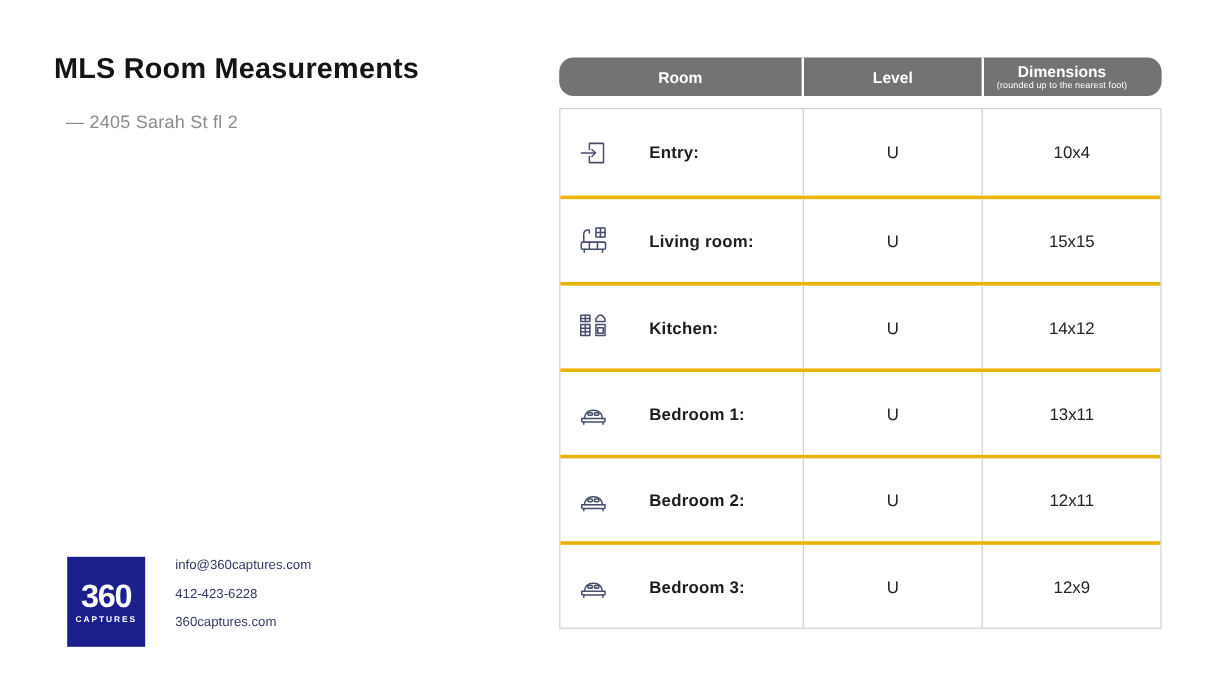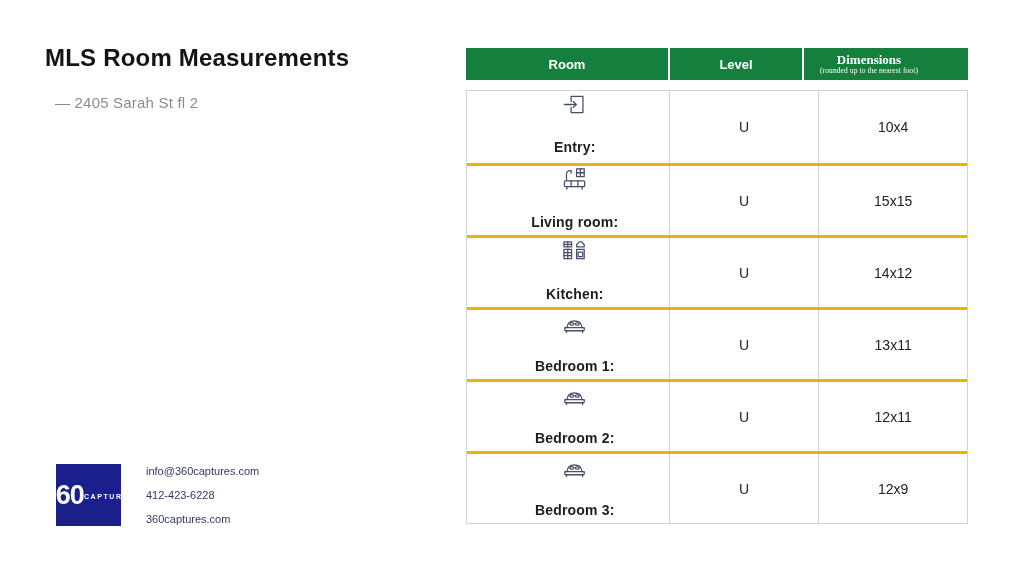--- a/index.html
+++ b/index.html
@@ -7,46 +7,46 @@
     font-family:"Liberation Sans", sans-serif; overflow:hidden; }
   .canvas { position:relative; width:1024px; height:576px; background:#fff; }
 
   
   .page-title { position:absolute; left:45px; top:44px; font-size:24px;
     font-weight:800; color:#141414; letter-spacing:0.2px; }
   .page-subtitle { position:absolute; left:55px; top:94px; font-size:15px;
     color:#8c8c8c; letter-spacing:0.2px; }
 
   
-  .brand { position:absolute; left:56px; top:464px; width:65px; height:62px;
-    background:#1b1f8c; color:#fff; display:flex; flex-direction:row;
+  .brand { position:absolute; left:56px; top:464px; width:65px; height:75px;
+    background:#1b1f8c; color:#fff; display:flex; flex-direction:column;
     align-items:center; justify-content:center; }
   .brand-360 { font-size:27px; font-weight:700; letter-spacing:-1px; line-height:1; }
   .brand-captures { font-size:7px; font-weight:700; letter-spacing:1.6px; margin-top:2px; }
   .contact { position:absolute; left:146px; top:466px; display:flex;
     flex-direction:column; gap:13px; font-size:11px; color:#333a63; }
   .contact div { line-height:1; }
 
   
   .mtable { position:absolute; left:466px; top:48px; width:502px; }
-  .thead { display:flex; background:#15803d; height:32px; }
+  .thead { display:flex; background:#737373; height:32px;border-radius:12px; }
   .th { color:#ffffff; display:flex; flex-direction:column; align-items:center;
     justify-content:center; font-weight:700; font-size:13px; }
   .th + .th { border-left:2px solid #ffffff; }
   .th-room { width:202px; }
-  .th-level { width:134px; }
-  .th-dims { width:132px; line-height:1.1;font-family:Liberation Serif, serif; }
+  .th-level { width:150px; }
+  .th-dims { width:132px; line-height:1.1; }
   .th-dims .note { font-size:7.5px; font-weight:400; letter-spacing:0.1px; }
 
   .tbody { margin-top:10px; border:1px solid #d2d2d2; background:#fff; }
   .trow { display:flex; height:72px; }
   .trow + .trow { border-top:3px solid #eab308; }
   .td { display:flex; align-items:center; justify-content:center;
     font-size:14px; color:#222; }
-  .td-room { width:202px; justify-content:flex-start; padding-left:14px; gap:21px;flex-direction:column; }
+  .td-room { width:202px; justify-content:flex-start; padding-left:14px; gap:33px; }
   .td-level { width:150px; border-left:1px solid #d2d2d2; }
   .td-dims { width:149px; border-left:1px solid #d2d2d2; }
   .room-label { font-weight:700; color:#1d1d1f; letter-spacing:0.2px; }
   .ric { width:27px; height:27px; flex:0 0 27px; }
   .ric svg { width:27px; height:27px; stroke:#474e6b; fill:none;
     stroke-width:1.5; stroke-linecap:round; stroke-linejoin:round; }
   .defs { position:absolute; width:0; height:0; overflow:hidden; }
 </style>
 </head>
 <body>

